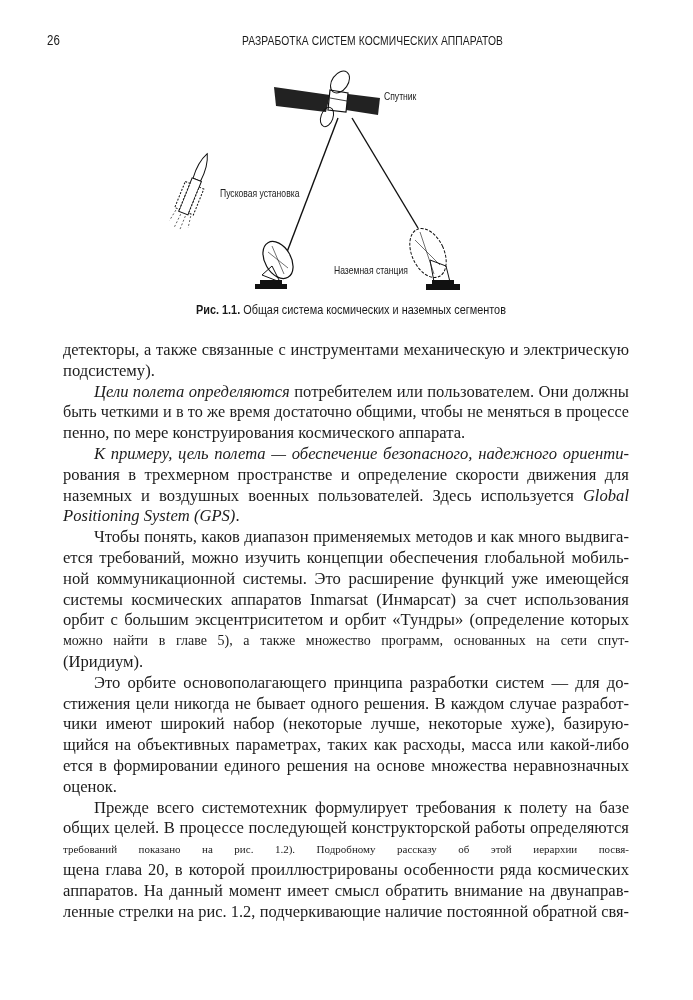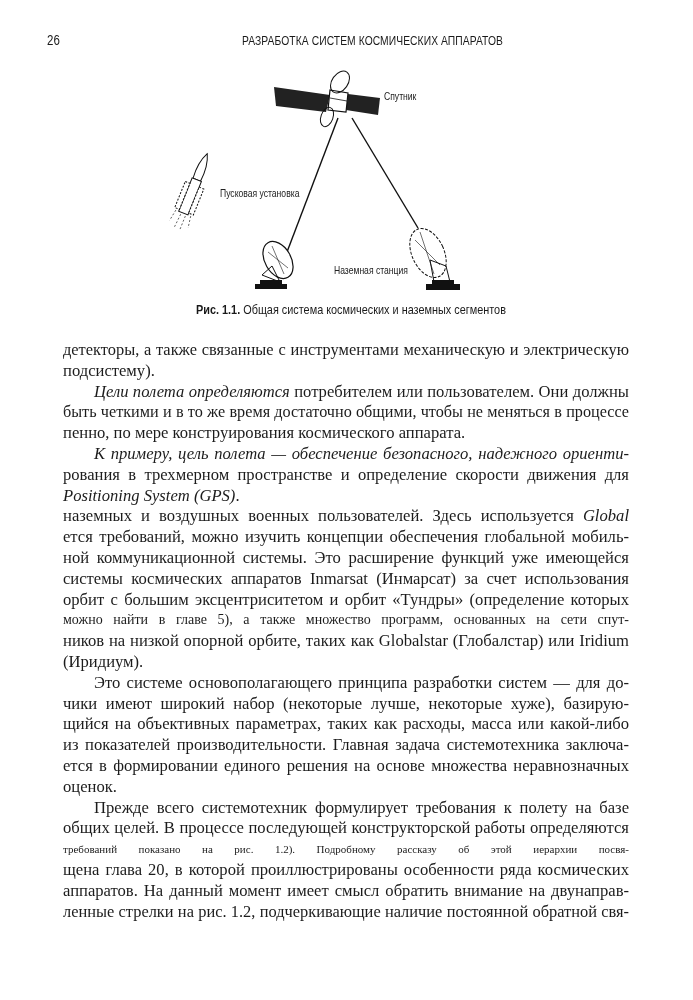--- a/index.html
+++ b/index.html
@@ -86,37 +86,37 @@
     <span class="line last" style="white-space: nowrap; display: block;">подсистему).</span>
   </div>
   <div>
     <span class="line ind" style="white-space: nowrap; display: block;"><i>Цели полета определяются</i><span> потребителем или пользователем. Они должны</span></span>
     <span class="line" style="white-space: nowrap; display: block; font-size: 16.2px;">быть четкими и в то же время достаточно общими, чтобы не меняться в процессе</span>
     <span class="line last" style="white-space: nowrap; display: block;">пенно, по мере конструирования космического аппарата.</span>
   </div>
   <div>
     <span class="line ind" style="white-space: nowrap; display: block; font-style: italic;">К примеру, цель полета — обеспечение безопасного, надежного ориенти-</span>
     <span class="line" style="white-space: nowrap; display: block;">рования в трехмерном пространстве и определение скорости движения для</span>
+    <span class="line" style="white-space: nowrap; display: block;"><span>наземных и воздушных военных пользователей. Здесь используется </span><i>Global</i></span>
     <span class="line last" style="white-space: nowrap; display: block;"><i>Positioning System (GPS)</i><span>.</span></span>
-    <span class="line" style="white-space: nowrap; display: block;"><span>наземных и воздушных военных пользователей. Здесь используется </span><i>Global</i></span>
   </div>
   <div>
+    <span class="line ind" style="white-space: nowrap; display: block;">Чтобы понять, каков диапазон применяемых методов и как много выдвига-</span>
     <span class="line" style="white-space: nowrap; display: block;">ется требований, можно изучить концепции обеспечения глобальной мобиль-</span>
     <span class="line" style="white-space: nowrap; display: block;">ной коммуникационной системы. Это расширение функций уже имеющейся</span>
     <span class="line" style="white-space: nowrap; display: block;">системы космических аппаратов Inmarsat (Инмарсат) за счет использования</span>
     <span class="line" style="white-space: nowrap; display: block;">орбит с большим эксцентриситетом и орбит «Тундры» (определение которых</span>
     <span class="line" style="white-space: nowrap; display: block; font-size: 14px;">можно найти в главе 5), а также множество программ, основанных на сети спут-</span>
-    <span class="line" style="white-space: nowrap; display: block;">ников на низкой опорной орбите, таких как Globalstar (Глобалстар) или Iridium</span>
     <span class="line last" style="white-space: nowrap; display: block;">(Иридиум).</span>
   </div>
   <div>
-    <span class="line ind" style="white-space: nowrap; display: block;">Это системе основополагающего принципа разработки систем — для до-</span>
+    <span class="line ind" style="white-space: nowrap; display: block;">Это орбите основополагающего принципа разработки систем — для до-</span>
+    <span class="line" style="white-space: nowrap; display: block;">стижения цели никогда не бывает одного решения. В каждом случае разработ-</span>
     <span class="line" style="white-space: nowrap; display: block;">чики имеют широкий набор (некоторые лучше, некоторые хуже), базирую-</span>
     <span class="line" style="white-space: nowrap; display: block;">щийся на объективных параметрах, таких как расходы, масса или какой-либо</span>
-    <span class="line" style="white-space: nowrap; display: block;">из показателей производительности. Главная задача системотехника заключа-</span>
     <span class="line" style="white-space: nowrap; display: block;">ется в формировании единого решения на основе множества неравнозначных</span>
     <span class="line last" style="white-space: nowrap; display: block;">оценок.</span>
   </div>
   <div>
     <span class="line ind" style="white-space: nowrap; display: block;">Прежде всего системотехник формулирует требования к полету на базе</span>
     <span class="line" style="white-space: nowrap; display: block;">общих целей. В процессе последующей конструкторской работы определяются</span>
     <span class="line" style="white-space: nowrap; display: block; font-size: 11px;">требований показано на рис. 1.2). Подробному рассказу об этой иерархии посвя-</span>
     <span class="line" style="white-space: nowrap; display: block;">щена глава 20, в которой проиллюстрированы особенности ряда космических</span>
     <span class="line" style="white-space: nowrap; display: block;">аппаратов. На данный момент имеет смысл обратить внимание на двунаправ-</span>
     <span class="line" style="white-space: nowrap; display: block; font-size: 16.4px;">ленные стрелки на рис. 1.2, подчеркивающие наличие постоянной обратной свя-</span>

